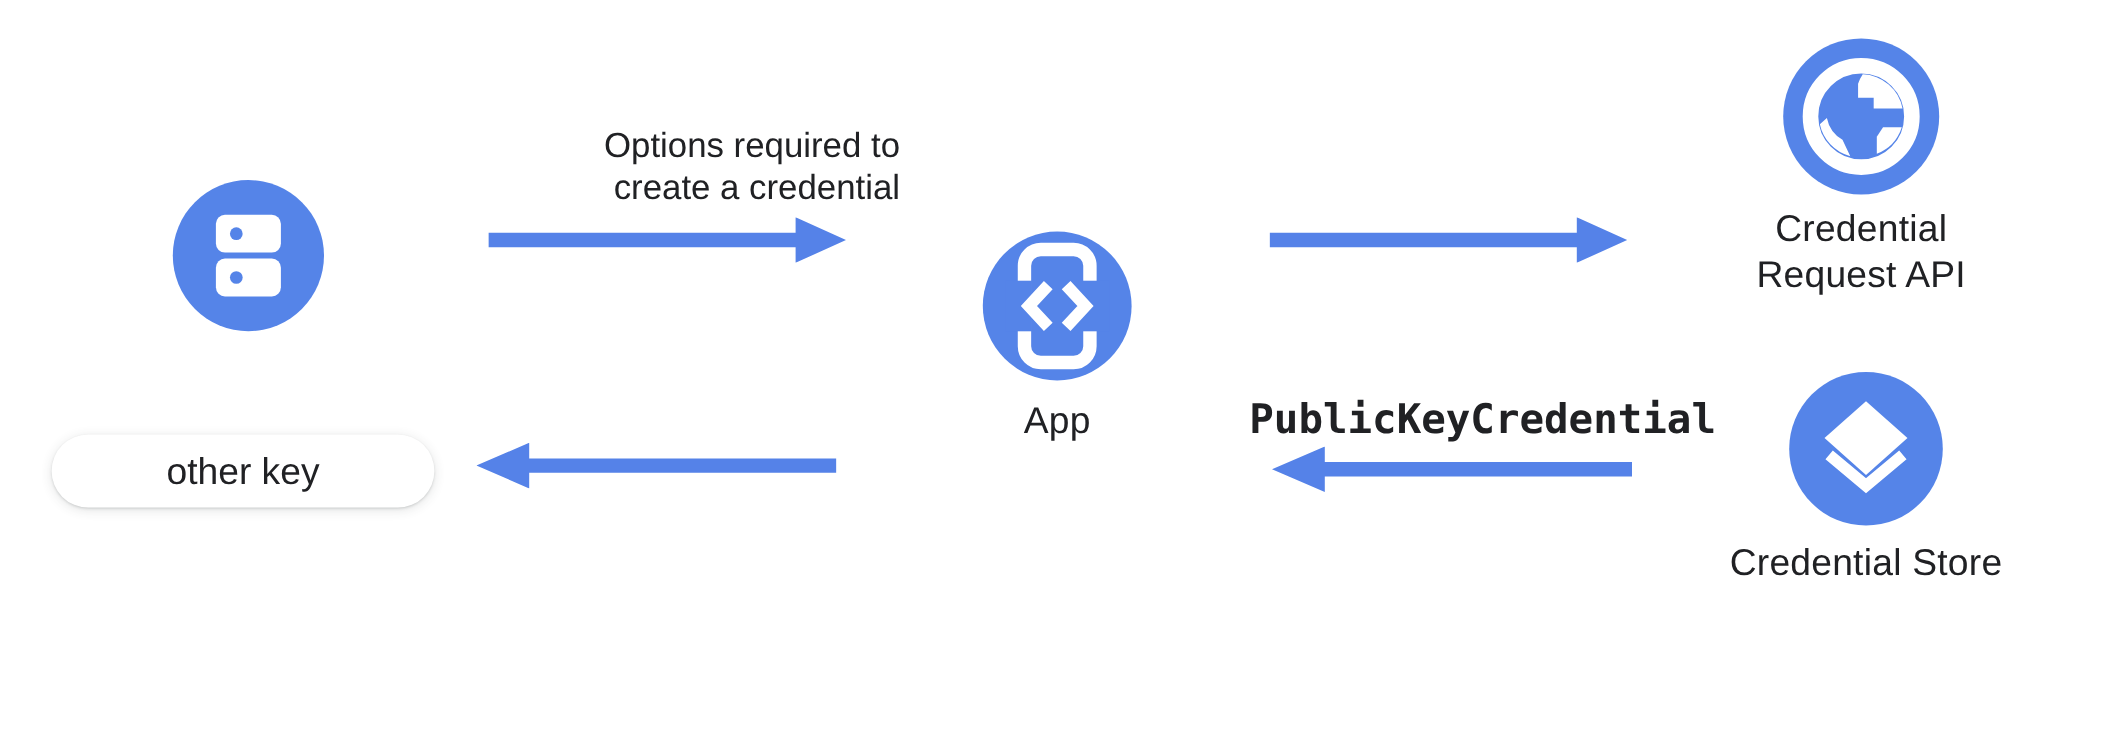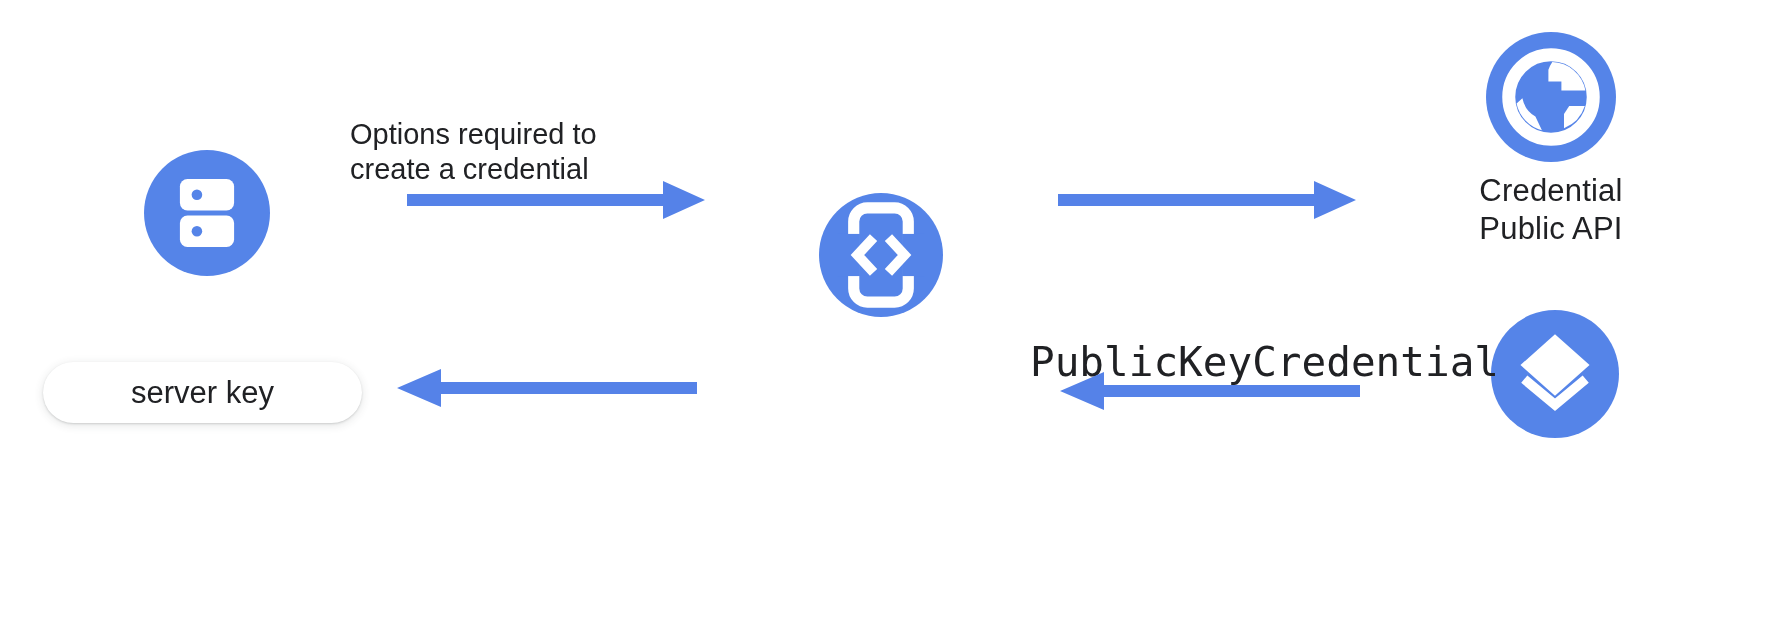--- a/index.html
+++ b/index.html
@@ -16,26 +16,26 @@
     position:absolute;border-radius:50%;background:var(--node-blue);color:var(--node-blue);
     display:flex;align-items:center;justify-content:center;
   }
   .node-circle svg{width:100%;height:100%;display:block;}
   .node-label{
     position:absolute;text-align:center;font-size:31px;font-weight:500;
     line-height:38px;white-space:pre-line;letter-spacing:0.2px;
   }
   .arrow{position:absolute;color:var(--arrow-blue);display:block;}
   .arrow-label{
-    position:absolute;text-align:left;font-size:29px;font-weight:400;
-    line-height:35px;white-space:pre-line;margin-top:12px;
+    position:absolute;text-align:right;font-size:29px;font-weight:400;
+    line-height:35px;white-space:pre-line;
   }
   .arrow-label.mono{
     font-family:"DejaVu Sans Mono","Liberation Mono",monospace;
-    font-size:41px;line-height:40px;font-weight:400;white-space:nowrap;
+    font-size:34px;line-height:40px;font-weight:700;white-space:nowrap;
   }
   .pill{
     position:absolute;background:#fff;border-radius:999px;
     box-shadow:0 1px 2px rgba(60,64,67,.18),0 2px 10px rgba(60,64,67,.14);
     display:flex;align-items:center;justify-content:center;
     font-size:31px;font-weight:500;
   }
 </style>
 </head>
 <body>
@@ -44,50 +44,52 @@
 
   <div class="node-circle" style="left:144px;top:150px;width:126px;height:126px">
     <svg viewBox="-50 -50 100 100" aria-hidden="true">
       <rect x="-21.5" y="-27" width="43" height="25" rx="6" fill="#fff"></rect>
       <rect x="-21.5" y="2" width="43" height="25" rx="6" fill="#fff"></rect>
       <circle cx="-8" cy="-14.5" r="4.2" fill="currentColor"></circle>
       <circle cx="-8" cy="14.5" r="4.2" fill="currentColor"></circle>
     </svg>
   </div>
   <div class="pill" style="left:43px;top:362px;width:319px;height:61px">
-    <span>server key</span>
+    <span>other key</span>
   </div>
 
   <div class="node-circle" style="left:819px;top:193px;width:124px;height:124px">
     <svg viewBox="-50 -50 100 100" aria-hidden="true">
       <rect x="-22" y="-38" width="44" height="76" rx="11" fill="none" stroke="#fff" stroke-width="9"></rect>
       <rect x="-35" y="-17" width="18" height="34" fill="currentColor"></rect>
       <rect x="17" y="-17" width="18" height="34" fill="currentColor"></rect>
       <path d="M -6,-14 L -19,0 L -6,14" stroke="#fff" stroke-width="8" fill="none"></path>
       <path d="M 6,-14 L 19,0 L 6,14" stroke="#fff" stroke-width="8" fill="none"></path>
     </svg>
   </div>
+  <div class="node-label" style="left:731px;top:332px;width:300px">App</div>
 
   <div class="node-circle" style="left:1486px;top:32px;width:130px;height:130px">
     <svg viewBox="-50 -50 100 100" aria-hidden="true">
       <circle r="32.5" fill="none" stroke="#fff" stroke-width="10"></circle>
       <path d="M 1,-27 A 27 27 0 0 1 26.5,-5 L 8,-5 L 8,-12 L -2,-12 L -2,-21 A 27 27 0 0 1 1,-27 Z" fill="#fff"></path>
       <path d="M 26,7 A 27 27 0 0 1 10,24 L 10,13 L 14,7 Z" fill="#fff"></path>
       <path d="M -26.5,5 A 27 27 0 0 0 -7,25.5 L -12,15 A 21 21 0 0 1 -22,1 Z" fill="#fff"></path>
     </svg>
   </div>
   <div class="node-label" style="left:1401px;top:172px;width:300px">Credential
-Public API</div>
+Request API</div>
 
   <div class="node-circle" style="left:1491px;top:310px;width:128px;height:128px">
     <svg viewBox="-50 -50 100 100" aria-hidden="true">
       <path d="M 0,-31 L 27,-7 L 0,17 L -27,-7 Z" fill="#fff"></path>
       <path d="M -24,4 L 0,24 L 24,4" stroke="#fff" stroke-width="7.5" fill="none"></path>
     </svg>
   </div>
+  <div class="node-label" style="left:1405px;top:450px;width:300px">Credential Store</div>
 
   <div class="arrow-label" style="left:350px;top:105px;width:400px">Options required to
 create a credential</div>
   <svg class="arrow" style="left:407px;top:181px" width="298" height="38" viewBox="0 0 298 38">
     <polygon points="0,13 256,13 256,0 298,19 256,38 256,25 0,25" fill="currentColor"></polygon>
   </svg>
 
   <svg class="arrow" style="left:1058px;top:181px" width="298" height="38" viewBox="0 0 298 38">
     <polygon points="0,13 256,13 256,0 298,19 256,38 256,25 0,25" fill="currentColor"></polygon>
   </svg>

